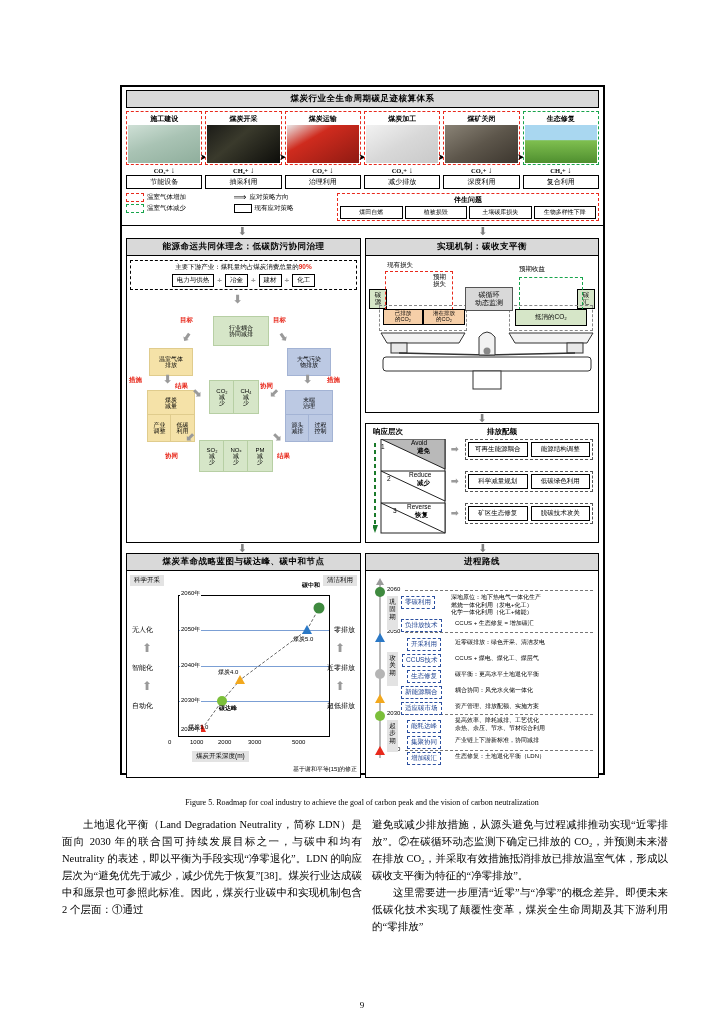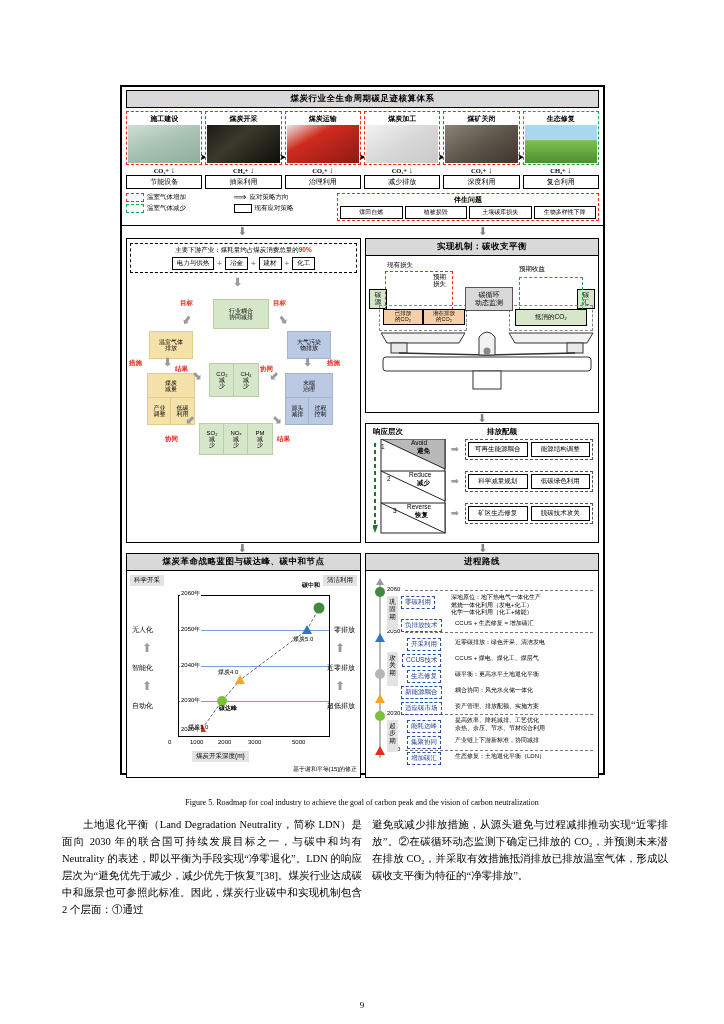--- a/index.html
+++ b/index.html
@@ -236,20 +236,21 @@
     </div>
 
     <div style="border-top:1.5px solid #000;margin:2px 0 0 0;"></div>
     <div class="downarrows">
       <span>⬇</span>
       <span>⬇</span>
     </div>
 
     <div class="cols">
       <div class="colL panel">
+        <div class="bandtitle" style="border:0;border-bottom:1px solid #000;">能源命运共同体理念：低碳防污协同治理</div>
 
         <div class="upstream">
           <div class="utxt"><span>主要下游产业：煤耗量约占煤炭消费总量的</span><b>90%</b></div>
           <div class="uind">
             <div class="b">电力与供热</div>
             <div class="p">+</div>
             <div class="b">冶金</div>
             <div class="p">+</div>
             <div class="b">建材</div>
             <div class="p">+</div>
@@ -542,16 +543,17 @@
   </div>
 
   <div class="cap" style="top:798px;font-size:8px;">Figure 5. Roadmap for coal industry to achieve the goal of carbon peak and the vision of carbon neutralization</div>
 
   <div class="bodycol" style="left:62px;top:816px;width:300px;">
     <div class="indent">土地退化平衡（Land Degradation Neutrality，简称 LDN）是面向 2030 年的联合国可持续发展目标之一，与碳中和均有 Neutrality 的表述，即以平衡为手段实现“净零退化”。LDN 的响应层次为“避免优先于减少，减少优先于恢复”[38]。煤炭行业达成碳中和愿景也可参照此标准。因此，煤炭行业碳中和实现机制包含 2 个层面：①通过</div>
   </div>
 
   <div class="bodycol" style="left:372px;top:816px;width:296px;">
     <div>避免或减少排放措施，从源头避免与过程减排推动实现“近零排放”。②在碳循环动态监测下确定已排放的 CO₂，并预测未来潜在排放 CO₂，并采取有效措施抵消排放已排放温室气体，形成以碳收支平衡为特征的“净零排放”。</div>
+    <div class="indent">这里需要进一步厘清“近零”与“净零”的概念差异。即便未来低碳化技术实现了颠覆性变革，煤炭全生命周期及其下游利用的“零排放”</div>
   </div>
 
   <div class="pagenum">9</div>
 </div>
 
 </body></html>

